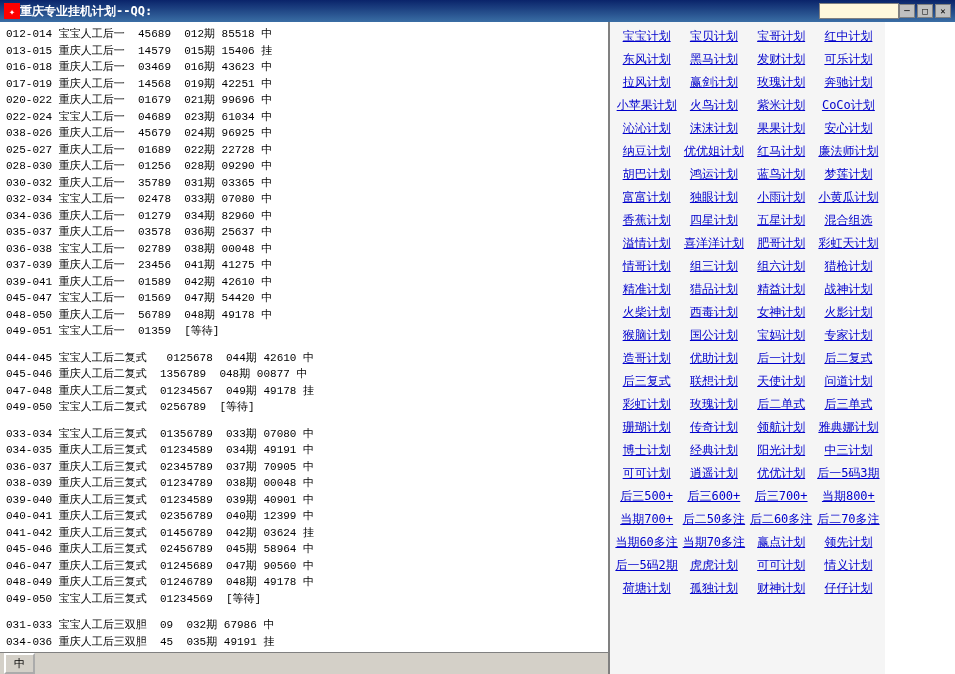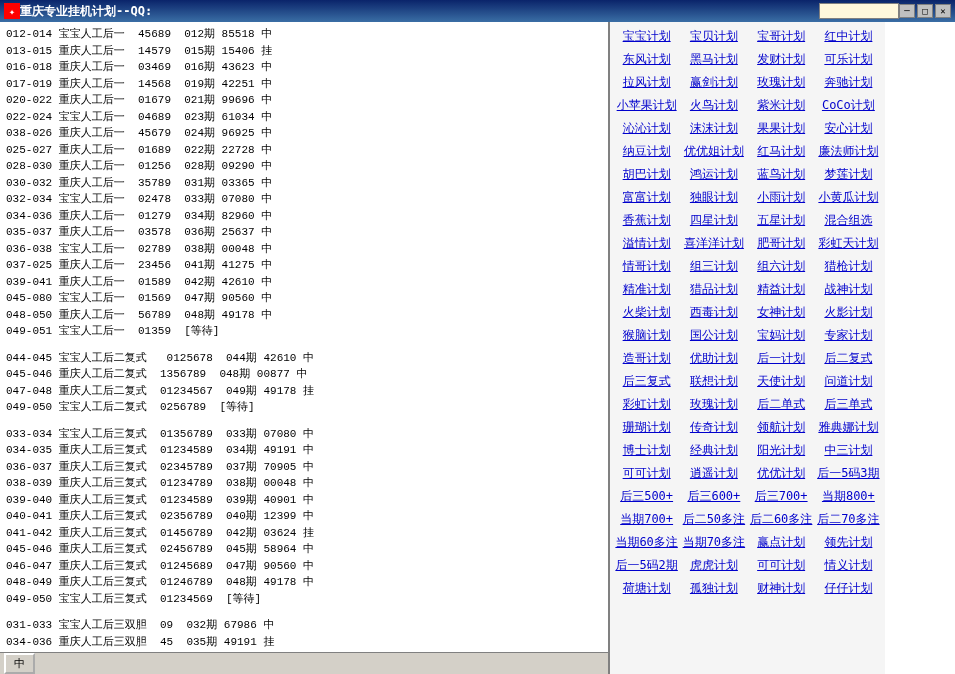--- a/index.html
+++ b/index.html
@@ -186,23 +186,23 @@
         <div class="data-line black">020-022 重庆人工后一  01679  021期 99696 中</div>
         <div class="data-line black">022-024 宝宝人工后一  04689  023期 61034 中</div>
         <div class="data-line black">038-026 重庆人工后一  45679  024期 96925 中</div>
         <div class="data-line black">025-027 重庆人工后一  01689  022期 22728 中</div>
         <div class="data-line black">028-030 重庆人工后一  01256  028期 09290 中</div>
         <div class="data-line black">030-032 重庆人工后一  35789  031期 03365 中</div>
         <div class="data-line black">032-034 宝宝人工后一  02478  033期 07080 中</div>
         <div class="data-line black">034-036 重庆人工后一  01279  034期 82960 中</div>
         <div class="data-line black">035-037 重庆人工后一  03578  036期 25637 中</div>
         <div class="data-line black">036-038 宝宝人工后一  02789  038期 00048 中</div>
-        <div class="data-line black">037-025 重庆人工后一  23456  041期 41275 中</div>
+        <div class="data-line black">037-039 重庆人工后一  23456  041期 41275 中</div>
         <div class="data-line black">039-041 重庆人工后一  01589  042期 42610 中</div>
-        <div class="data-line black">045-080 宝宝人工后一  01569  047期 90560 中</div>
+        <div class="data-line black">045-047 宝宝人工后一  01569  047期 54420 中</div>
         <div class="data-line black">048-050 重庆人工后一  56789  048期 49178 中</div>
         <div class="data-line black">049-051 宝宝人工后一  01359  [等待]</div>
         <div class="section-gap"></div>
         <div class="data-line black">044-045 宝宝人工后二复式   0125678  044期 42610 中</div>
         <div class="data-line black">045-046 重庆人工后二复式  1356789  048期 00877 中</div>
         <div class="data-line black">047-048 重庆人工后二复式  01234567  049期 49178 挂</div>
         <div class="data-line black">049-050 宝宝人工后二复式  0256789  [等待]</div>
         <div class="section-gap"></div>
         <div class="data-line black">033-034 宝宝人工后三复式  01356789  033期 07080 中</div>
         <div class="data-line black">034-035 重庆人工后三复式  01234589  034期 49191 中</div>

